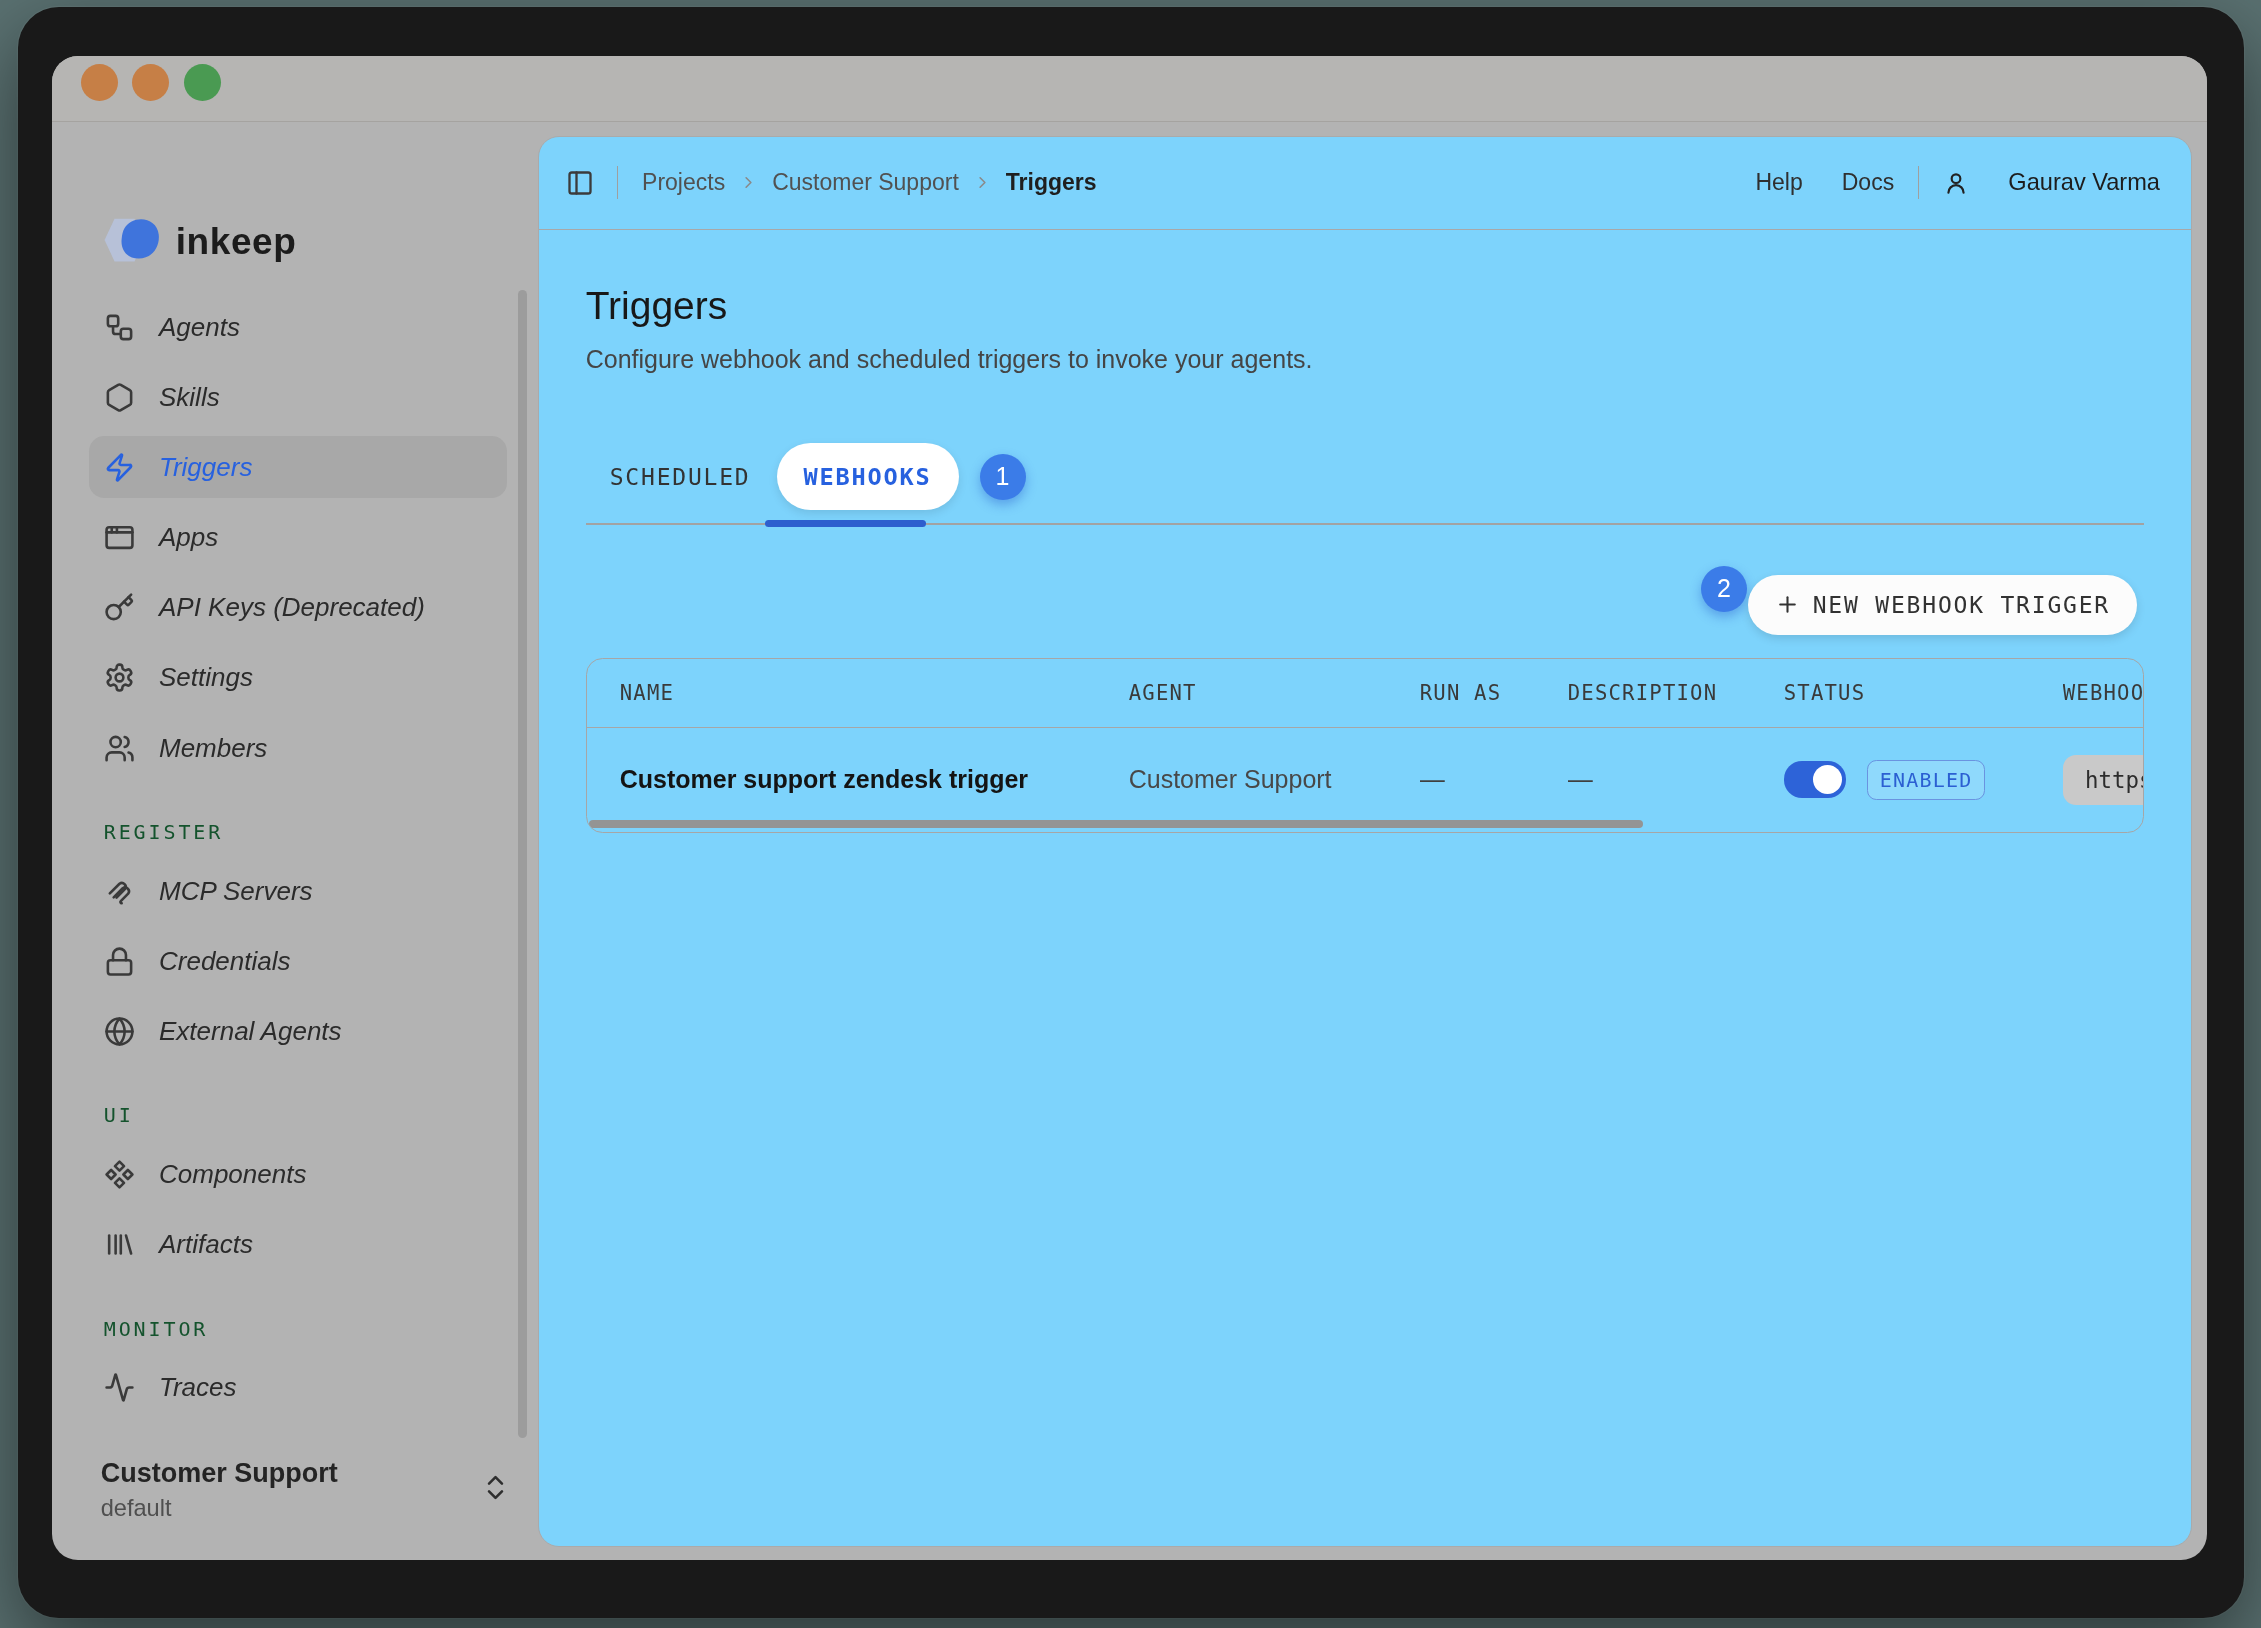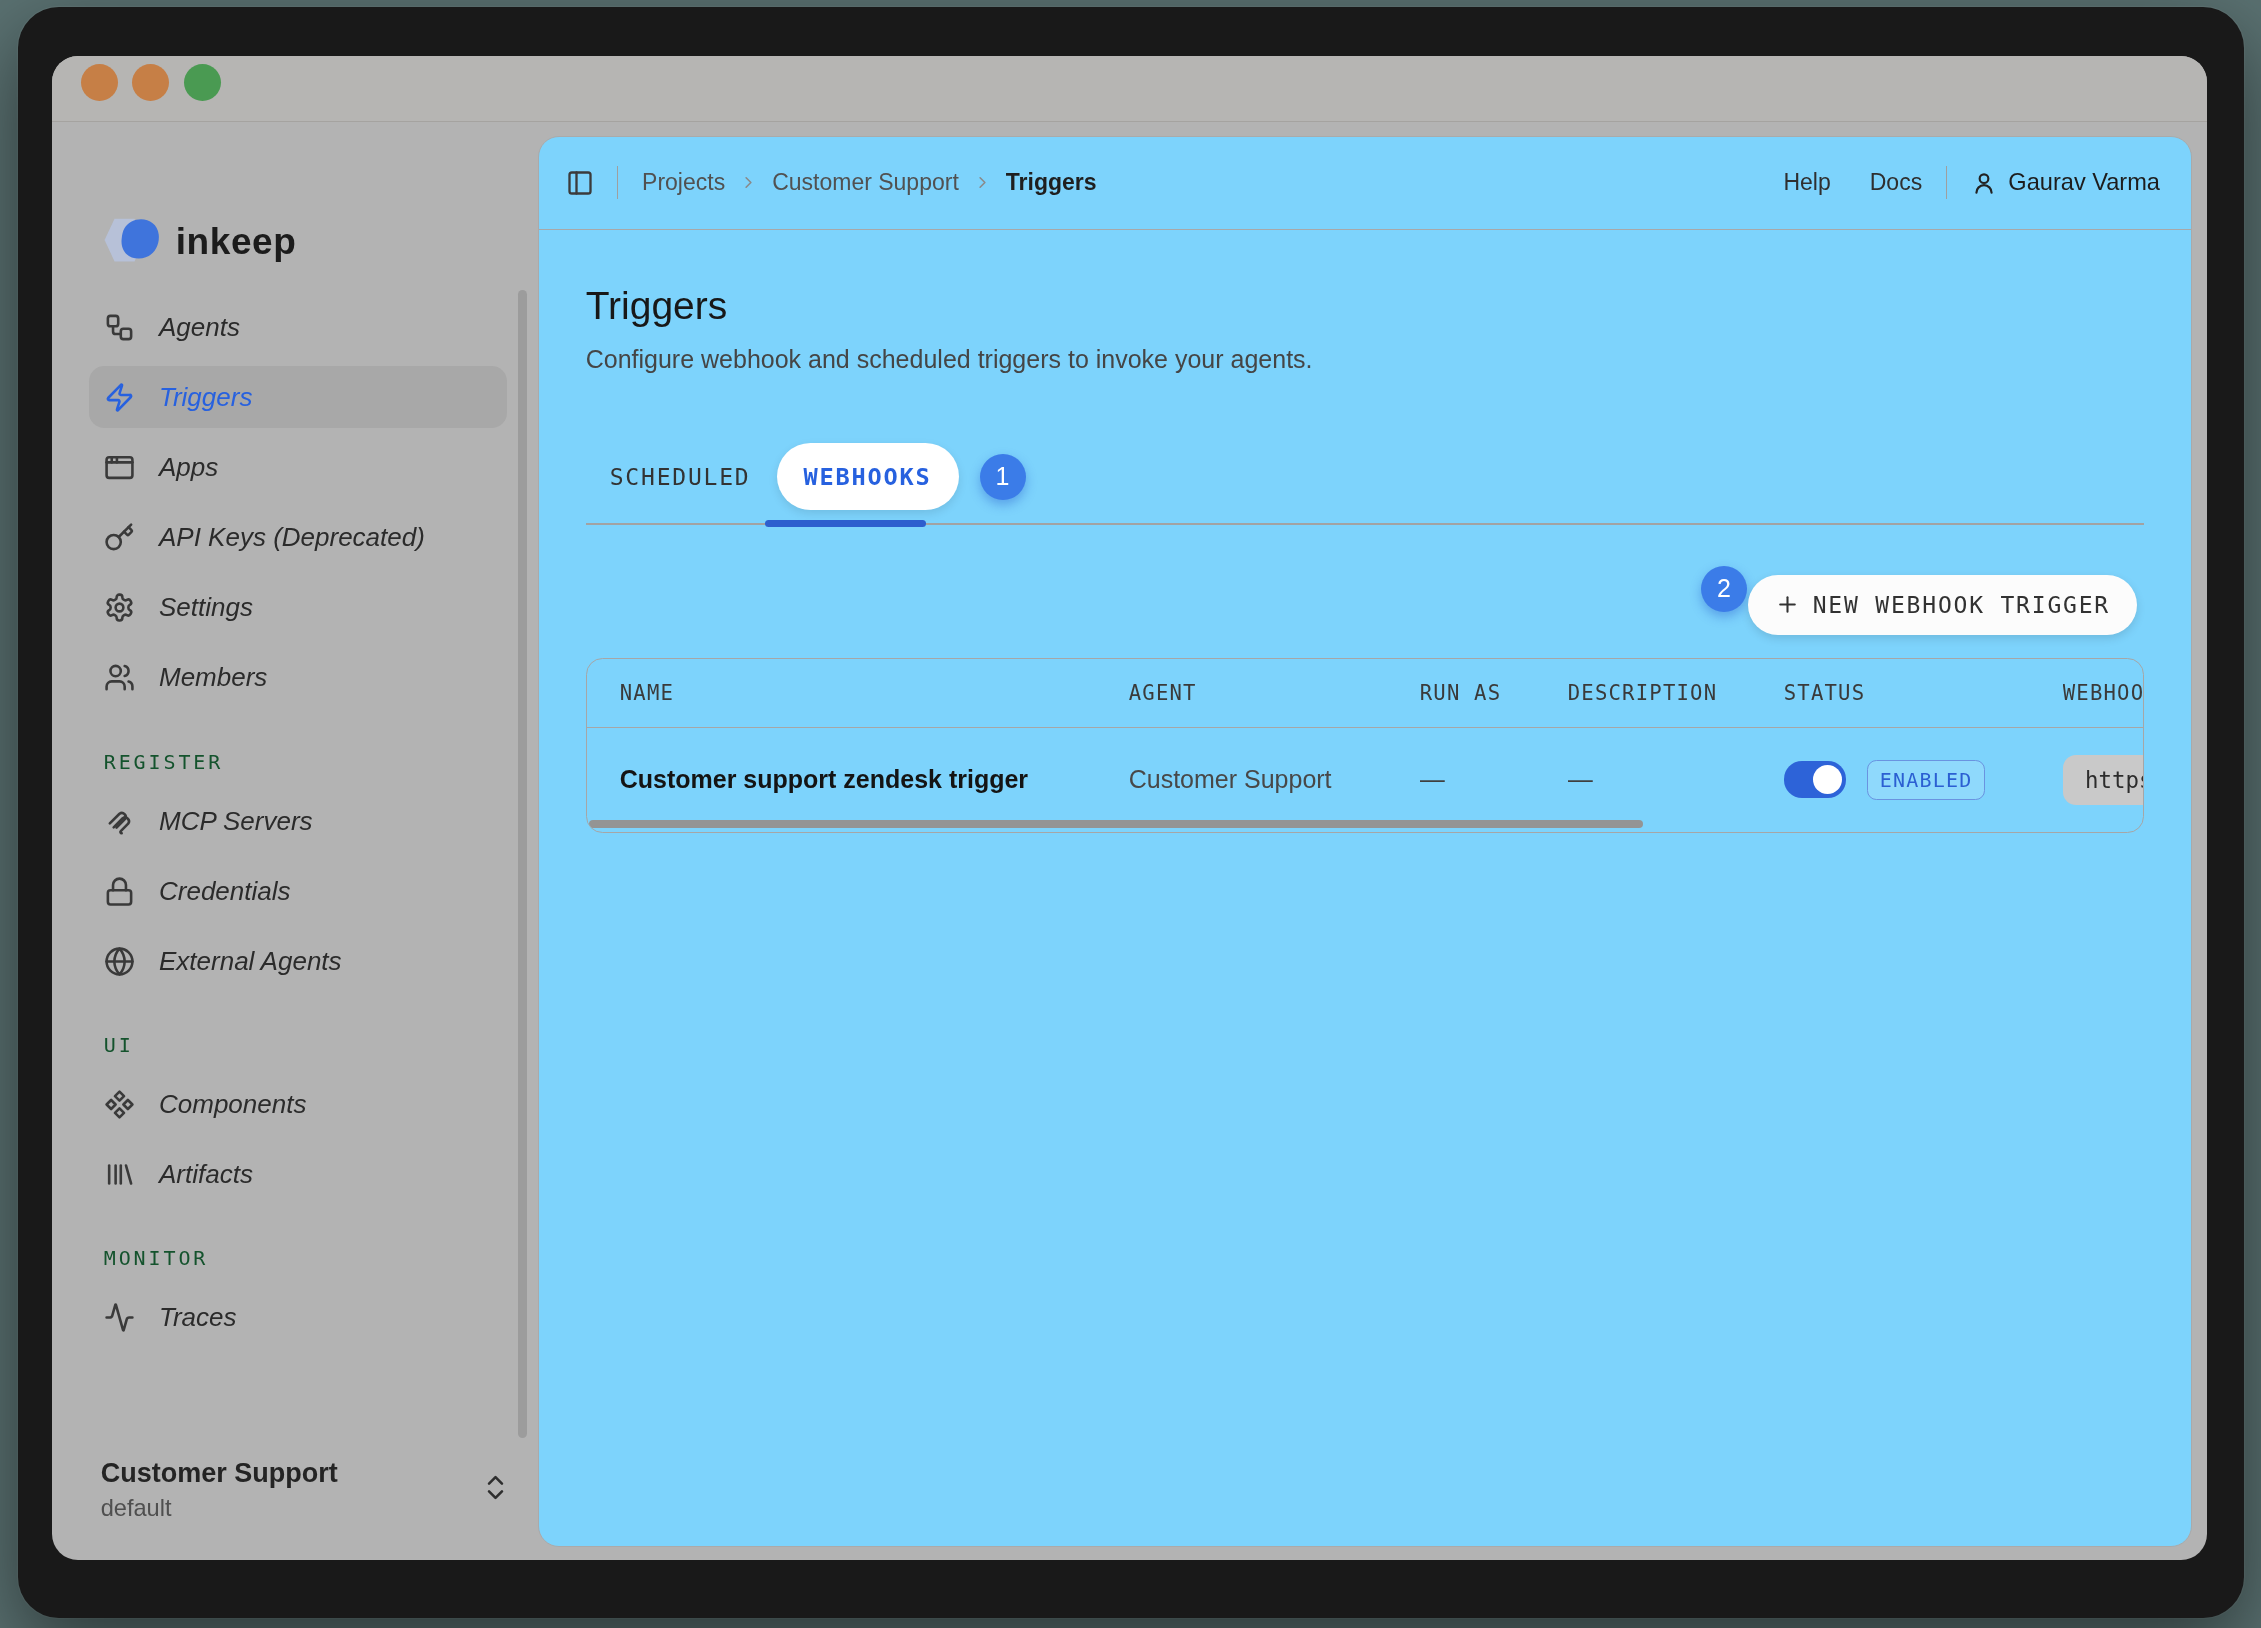--- a/index.html
+++ b/index.html
@@ -78,21 +78,21 @@
   }
   .topbar svg.panel { width:28px; height:28px; stroke:#3b3b3b; }
   .vdiv { width:1.2px; height:33px; background:#9f9f9f; margin:0 23.6px; }
   .crumbs { display:flex; align-items:center; gap:14px; font-size:23px; color:#515151; }
   .crumbs .sep { width:19px; height:19px; stroke:#8a8a8a; }
   .crumb-current { color:#1f1f1f; font-weight:700; }
   .top-spacer { flex:1; }
   .toplink { font-size:23px; color:#2f2f2f; margin-left:39px; cursor:pointer; }
   .userbox { display:flex; align-items:center; gap:11.8px; }
   .userbox svg { width:26px; height:26px; stroke:#222; }
-  .username { font-size:23.6px; color:#1d1d1d; }
+  .username { font-size:23.6px; color:#1d1d1d;margin-left:28px; }
 
   .content { flex:1; position:relative; padding:0 47px; }
   h1.page-title { margin-top:54px; font-size:39px; font-weight:500; color:#181818; }
   .page-sub { margin-top:17.7px; font-size:25px; color:#454545; }
 
   .tabs-row { margin-top:69px; height:67px; display:flex; align-items:center; position:relative; }
   .tab-scheduled { margin-left:24px; font-size:23px; letter-spacing:1.8px; color:#333; font-weight:500; cursor:pointer; }
   .tab-webhooks {
     margin-left:26px; height:67px; padding:0 27px; border-radius:35px;
     background:#ffffff; color:#2761df; font-size:23.6px; font-weight:700; letter-spacing:1.8px;
@@ -186,20 +186,26 @@
           </div>
 
           <nav>
             <div class="nav-item">
               <svg class="icon" viewBox="0 0 24 24">
                   <rect x="3" y="3" width="8" height="8" rx="2"></rect>
                   <path d="M7 11v4a2 2 0 0 0 2 2h4"></path>
                   <rect x="13" y="13" width="8" height="8" rx="2"></rect>
                 </svg>
               <span>Agents</span>
+            </div>
+            <div class="nav-item">
+              <svg class="icon" viewBox="0 0 24 24">
+                  <path d="M21 16V8a2 2 0 0 0-1-1.73l-7-4a2 2 0 0 0-2 0l-7 4A2 2 0 0 0 3 8v8a2 2 0 0 0 1 1.73l7 4a2 2 0 0 0 2 0l7-4A2 2 0 0 0 21 16z"></path>
+                </svg>
+              <span>Skills</span>
             </div>
             <div class="nav-item active">
               <svg class="icon" viewBox="0 0 24 24">
                   <path d="M4 14a1 1 0 0 1-.78-1.63l9.9-10.2a.5.5 0 0 1 .86.46l-1.92 6.02A1 1 0 0 0 13 10h7a1 1 0 0 1 .78 1.63l-9.9 10.2a.5.5 0 0 1-.86-.46l1.92-6.02A1 1 0 0 0 11 14z"></path>
                 </svg>
               <span>Triggers</span>
             </div>
             <div class="nav-item">
               <svg class="icon" viewBox="0 0 24 24">
                   <rect x="2" y="4" width="20" height="16" rx="2"></rect>

